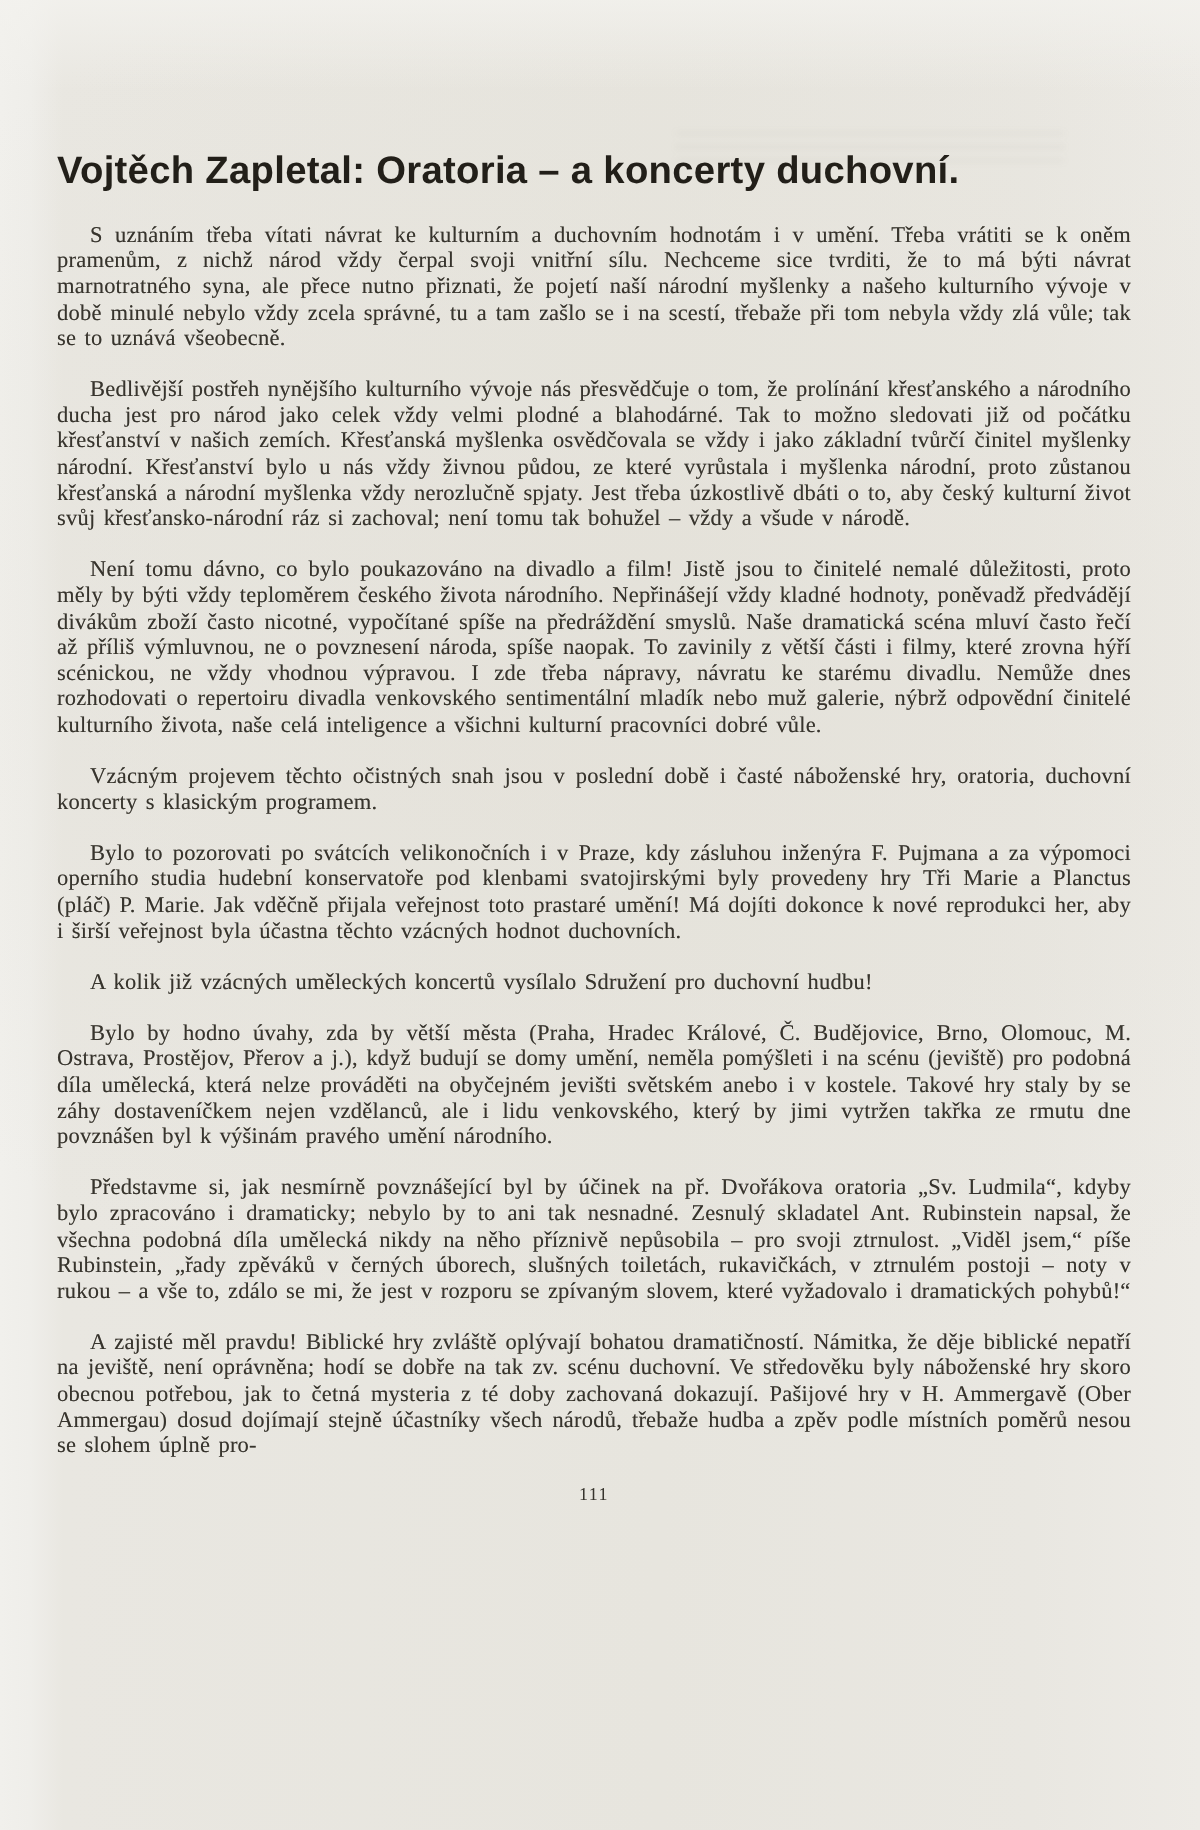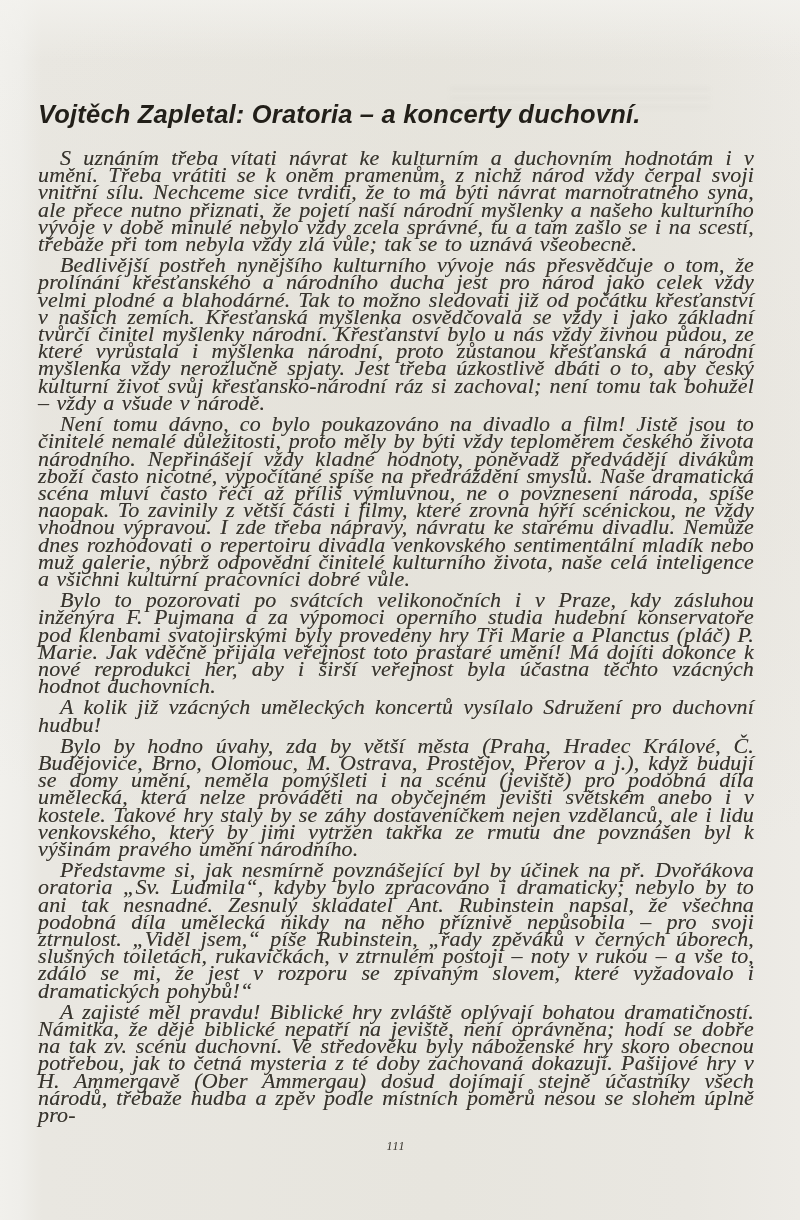--- a/index.html
+++ b/index.html
@@ -37,35 +37,34 @@
       repeating-linear-gradient(180deg, rgba(120,115,105,0.06) 0 2px, rgba(120,115,105,0) 2px 9px);
     filter: blur(2px);
     pointer-events: none;
   }
   .page-inner {
     position: relative;
     box-sizing: border-box;
     width: 100%;
     height: 100%;
     padding: 100px 46px 0 38px;
-    font-style: italic;
   }
   h1.article-title {
     margin: 0 0 21px 0;
     font-family: "Liberation Sans", "DejaVu Sans", sans-serif;
     font-weight: 700;
     font-size: 25.5px;
     line-height: 1.1;
     letter-spacing: 0.2px;
     color: #221f19;
   }
   .article-body p {
-    margin: 4px 0 4px 0;
+    margin: 17px 0 4px 0;
     font-family: "Liberation Serif", "DejaVu Serif", serif;
-    font-size: 22px;
+    font-size: 15px;
     line-height: 17.2px;
     letter-spacing: 0.15px;
     word-spacing: 1.6px;
     text-align: justify;
     text-indent: 22px;
     color: #37342d;
     text-shadow: 0 0 0.4px rgba(55,52,45,0.45);
   }
   .page-number {
     margin-top: 16px;
@@ -80,20 +79,21 @@
 <body>
 
 <div class="scan">
   <div class="page-inner">
     <h1 class="article-title">Vojtěch Zapletal: Oratoria – a koncerty duchovní.</h1>
 
     <section class="article-body">
         <p>S uznáním třeba vítati návrat ke kulturním a duchovním hodnotám i v umění. Třeba vrátiti se k oněm pramenům, z nichž národ vždy čerpal svoji vnitřní sílu. Nechceme sice tvrditi, že to má býti návrat marnotratného syna, ale přece nutno přiznati, že pojetí naší národní myšlenky a našeho kulturního vývoje v době minulé nebylo vždy zcela správné, tu a tam zašlo se i na scestí, třebaže při tom nebyla vždy zlá vůle; tak se to uznává všeobecně.</p>
         <p>Bedlivější postřeh nynějšího kulturního vývoje nás přesvědčuje o tom, že prolínání křesťanského a národního ducha jest pro národ jako celek vždy velmi plodné a blahodárné. Tak to možno sledovati již od počátku křesťanství v našich zemích. Křesťanská myšlenka osvědčovala se vždy i jako základní tvůrčí činitel myšlenky národní. Křesťanství bylo u nás vždy živnou půdou, ze které vyrůstala i myšlenka národní, proto zůstanou křesťanská a národní myšlenka vždy nerozlučně spjaty. Jest třeba úzkostlivě dbáti o to, aby český kulturní život svůj křesťansko-národní ráz si zachoval; není tomu tak bohužel – vždy a všude v národě.</p>
         <p>Není tomu dávno, co bylo poukazováno na divadlo a film! Jistě jsou to činitelé nemalé důležitosti, proto měly by býti vždy teploměrem českého života národního. Nepřinášejí vždy kladné hodnoty, poněvadž předvádějí divákům zboží často nicotné, vypočítané spíše na předráždění smyslů. Naše dramatická scéna mluví často řečí až příliš výmluvnou, ne o povznesení národa, spíše naopak. To zavinily z větší části i filmy, které zrovna hýří scénickou, ne vždy vhodnou výpravou. I zde třeba nápravy, návratu ke starému divadlu. Nemůže dnes rozhodovati o repertoiru divadla venkovského sentimentální mladík nebo muž galerie, nýbrž odpovědní činitelé kulturního života, naše celá inteligence a všichni kulturní pracovníci dobré vůle.</p>
+        <p>Vzácným projevem těchto očistných snah jsou v poslední době i časté náboženské hry, oratoria, duchovní koncerty s klasickým programem.</p>
         <p>Bylo to pozorovati po svátcích velikonočních i v Praze, kdy zásluhou inženýra F. Pujmana a za výpomoci operního studia hudební konservatoře pod klenbami svatojirskými byly provedeny hry Tři Marie a Planctus (pláč) P. Marie. Jak vděčně přijala veřejnost toto prastaré umění! Má dojíti dokonce k nové reprodukci her, aby i širší veřejnost byla účastna těchto vzácných hodnot duchovních.</p>
         <p>A kolik již vzácných uměleckých koncertů vysílalo Sdružení pro duchovní hudbu!</p>
         <p>Bylo by hodno úvahy, zda by větší města (Praha, Hradec Králové, Č. Budějovice, Brno, Olomouc, M. Ostrava, Prostějov, Přerov a j.), když budují se domy umění, neměla pomýšleti i na scénu (jeviště) pro podobná díla umělecká, která nelze prováděti na obyčejném jevišti světském anebo i v kostele. Takové hry staly by se záhy dostaveníčkem nejen vzdělanců, ale i lidu venkovského, který by jimi vytržen takřka ze rmutu dne povznášen byl k výšinám pravého umění národního.</p>
         <p>Představme si, jak nesmírně povznášející byl by účinek na př. Dvořákova oratoria „Sv. Ludmila“, kdyby bylo zpracováno i dramaticky; nebylo by to ani tak nesnadné. Zesnulý skladatel Ant. Rubinstein napsal, že všechna podobná díla umělecká nikdy na něho příznivě nepůsobila – pro svoji ztrnulost. „Viděl jsem,“ píše Rubinstein, „řady zpěváků v černých úborech, slušných toiletách, rukavičkách, v ztrnulém postoji – noty v rukou – a vše to, zdálo se mi, že jest v rozporu se zpívaným slovem, které vyžadovalo i dramatických pohybů!“</p>
         <p>A zajisté měl pravdu! Biblické hry zvláště oplývají bohatou dramatičností. Námitka, že děje biblické nepatří na jeviště, není oprávněna; hodí se dobře na tak zv. scénu duchovní. Ve středověku byly náboženské hry skoro obecnou potřebou, jak to četná mysteria z té doby zachovaná dokazují. Pašijové hry v H. Ammergavě (Ober Ammergau) dosud dojímají stejně účastníky všech národů, třebaže hudba a zpěv podle místních poměrů nesou se slohem úplně pro-</p>
       </section>
 
     <div class="page-number">111</div>
   </div>
 </div>

